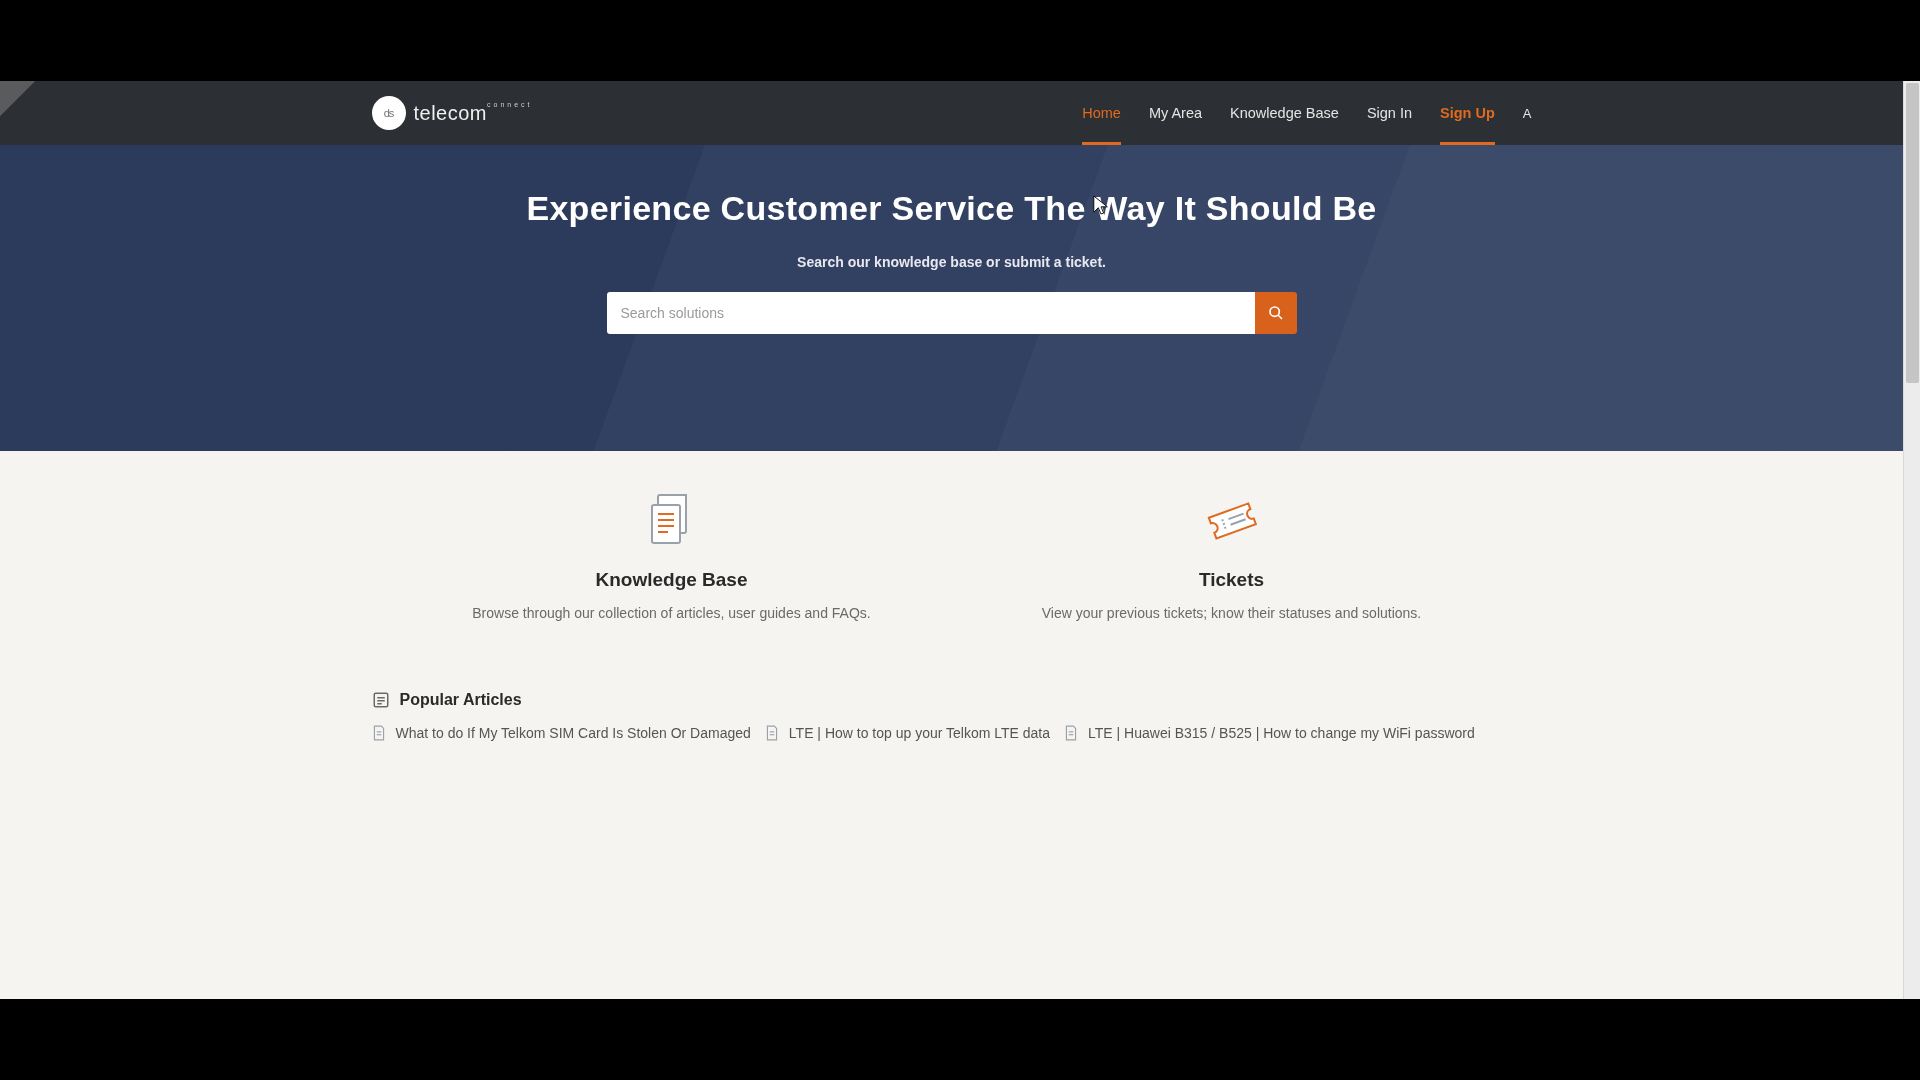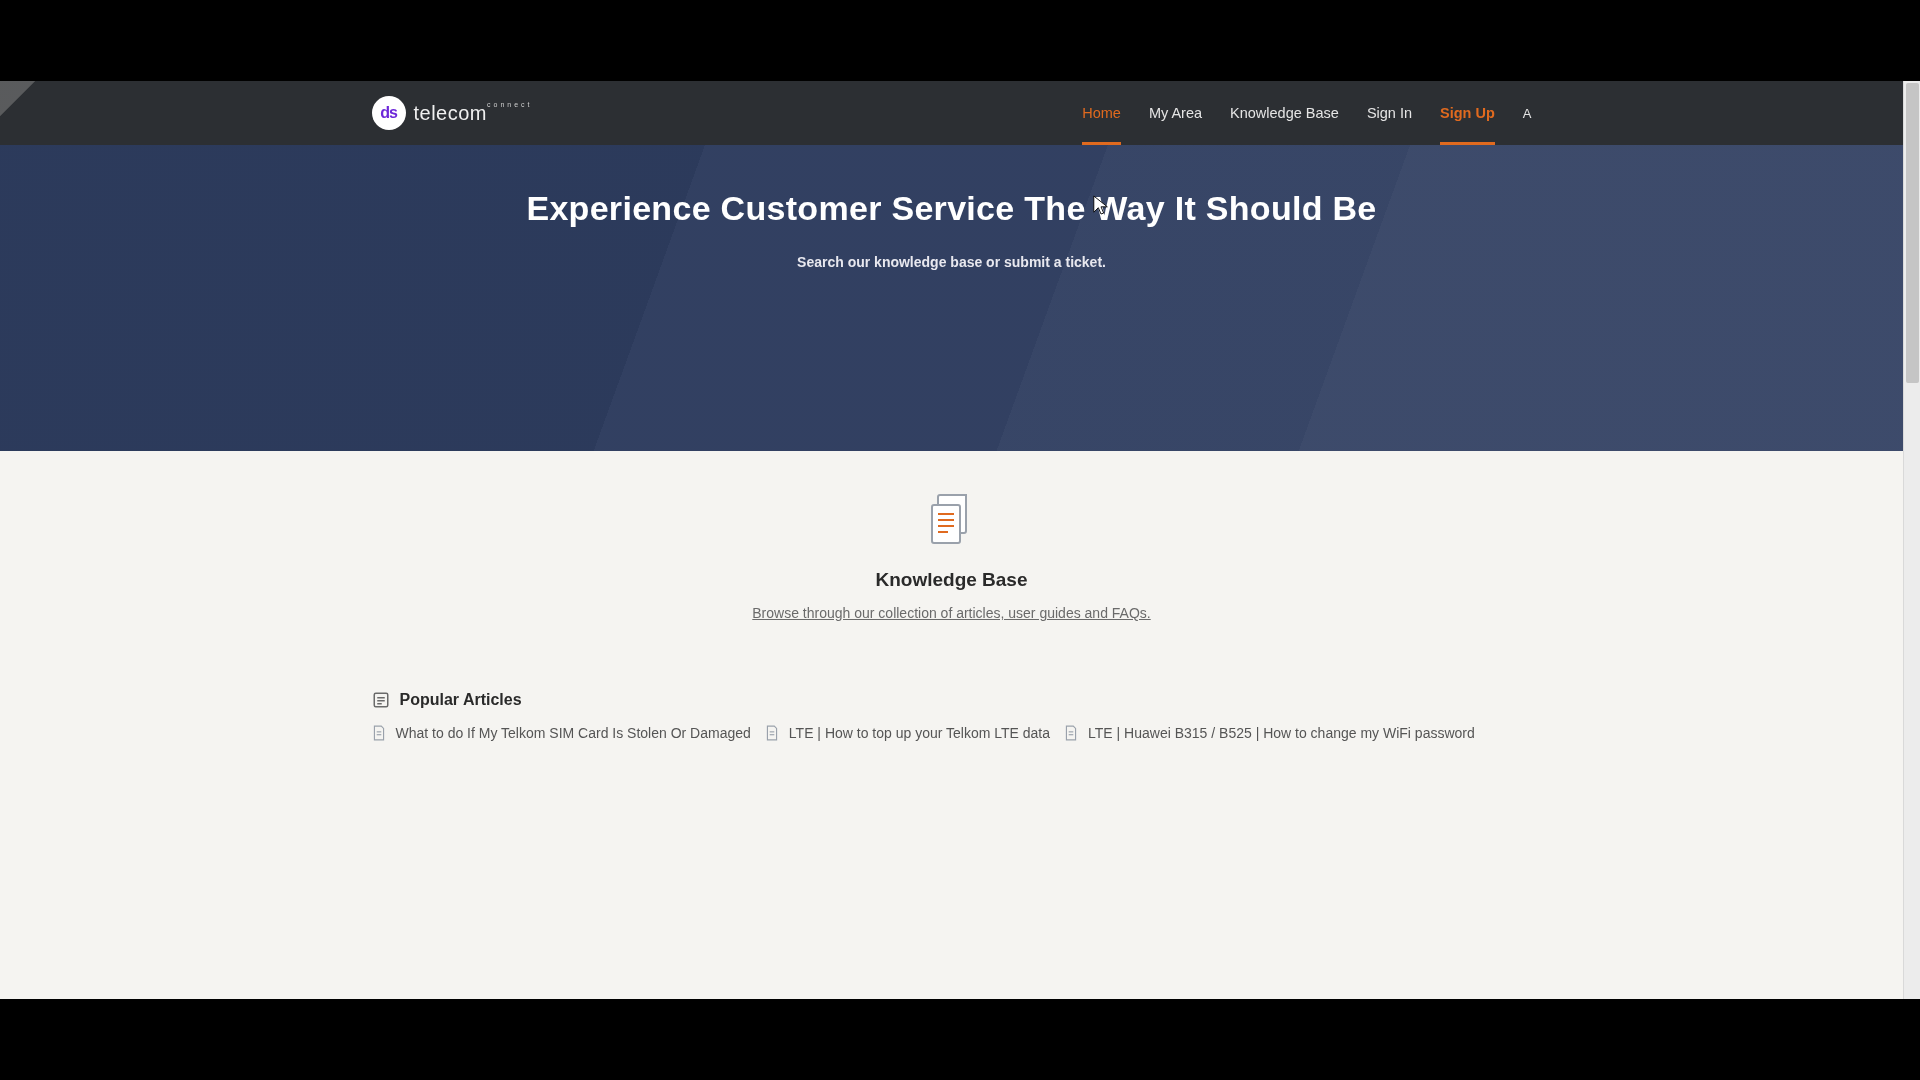--- a/index.html
+++ b/index.html
@@ -62,23 +62,23 @@
     display: flex;
     align-items: center;
     height: 100%;
   }
   .logo {
     display: flex; align-items: center; gap: 8px;
     color: #fff; height: 100%;
   }
   .logo-mark {
     width: 34px; height: 34px; border-radius: 50%;
-    background: #fff; color: #6d28d9;
+    background: #fff; color: #737373;
     display: flex; align-items: center; justify-content: center;
-    font-weight: 700; font-size: 16px; letter-spacing: -1px;
+    font-weight: 400; font-size: 11px; letter-spacing: -1px;
   }
   .logo-text { font-size: 20px; letter-spacing: .5px; color:#f0f0f0;}
   .logo-sub { font-size: 7px; letter-spacing: 3px; color:#cfcfcf; margin-top:-2px;}
   .logo-col{display:flex;line-height:1;}
   .nav {
     margin-left: auto;
     display: flex;
     align-items: stretch;
     height: 100%;
     gap: 28px;
@@ -148,21 +148,21 @@
     text-align:center;
     cursor:pointer;
   }
   .card .icon-wrap{height:58px;display:flex;align-items:center;justify-content:center;}
   .card h3 {
     margin-top: 20px;
     font-size: 19px; font-weight:600; color:#2a2a2a;
   }
   .card p {
     margin-top: 14px;
-    font-size: 14px; color:#6a6a6a;text-decoration:underline;
+    font-size: 14px; color:#6a6a6a;
   }
   .popular {
     margin-top: 70px;
   }
   .popular-head {
     display:flex; gap:10px;
     color:#2a2a2a; font-weight:700; font-size:16px;
   }
   .popular-list { margin-top: 16px; display:flex; flex-direction:row; gap: 14px;}
   .popular-list a {
@@ -204,20 +204,29 @@
           <span class="lang">
             <span>A</span>
           </span>
         </nav>
       </div>
     </header>
 
     <section class="hero">
       <h1>Experience Customer Service The Way It Should Be</h1>
       <div class="sub">Search our knowledge base or submit a ticket.</div>
+      <div class="searchbar">
+        <input type="text" placeholder="Search solutions" style="">
+        <button aria-label="search">
+          <svg width="16" height="16" viewBox="0 0 24 24" fill="none" stroke="#fff" stroke-width="2.5">
+            <circle cx="10" cy="10" r="7"></circle>
+              <line x1="21" y1="21" x2="15" y2="15"></line>
+          </svg>
+        </button>
+      </div>
     </section>
 
     <section class="main">
       <div class="cards">
 
         <div class="card">
           <div class="icon-wrap">
             <svg width="44" height="52" viewBox="0 0 44 52" fill="none">
               <rect x="8" y="1" width="28" height="38" rx="2" fill="#fff" stroke="#9aa1ab" stroke-width="2"></rect>
               <path d="M30 1 h6 v6" fill="#fff" stroke="#9aa1ab" stroke-width="2"></path>
@@ -225,20 +234,34 @@
               <line x1="8" y1="20" x2="24" y2="20" stroke="#e06a1f" stroke-width="2"></line>
               <line x1="8" y1="26" x2="24" y2="26" stroke="#e06a1f" stroke-width="2"></line>
               <line x1="8" y1="32" x2="24" y2="32" stroke="#e06a1f" stroke-width="2"></line>
               <line x1="8" y1="38" x2="18" y2="38" stroke="#e06a1f" stroke-width="2"></line>
             </svg>
           </div>
           <h3>Knowledge Base</h3>
           <p>Browse through our collection of articles, user guides and FAQs.</p>
         </div>
 
+        <div class="card">
+          <div class="icon-wrap">
+            <svg width="54" height="44" viewBox="0 0 54 44" fill="none">
+              <g transform="rotate(-20 27 22)">
+                <path d="M6 12 h42 a0 0 0 0 1 0 0 v6 a5 5 0 0 0 0 10 v6 h-42 v-6 a5 5 0 0 0 0 -10 z" fill="#fff" stroke="#e06a1f" stroke-width="2"></path>
+                <line x1="18" y1="18" x2="18" y2="30" stroke="#9aa1ab" stroke-width="2" stroke-dasharray="2 2"></line>
+                <line x1="24" y1="20" x2="40" y2="20" stroke="#9aa1ab" stroke-width="2"></line>
+                <line x1="24" y1="26" x2="40" y2="26" stroke="#9aa1ab" stroke-width="2"></line>
+              </g>
+            </svg>
+          </div>
+          <h3>Tickets</h3>
+          <p>View your previous tickets; know their statuses and solutions.</p>
+        </div>
 
       </div>
 
       <div class="popular">
         <div class="popular-head">
           <svg class="doc-icon" width="18" height="18" viewBox="0 0 24 24" fill="none" stroke="#6a6a6a" stroke-width="2">
             <rect x="3" y="3" width="18" height="18" rx="2"></rect>
             <line x1="7" y1="9" x2="17" y2="9"></line>
               <line x1="7" y1="13" x2="17" y2="13"></line>
               <line x1="7" y1="17" x2="13" y2="17"></line>

